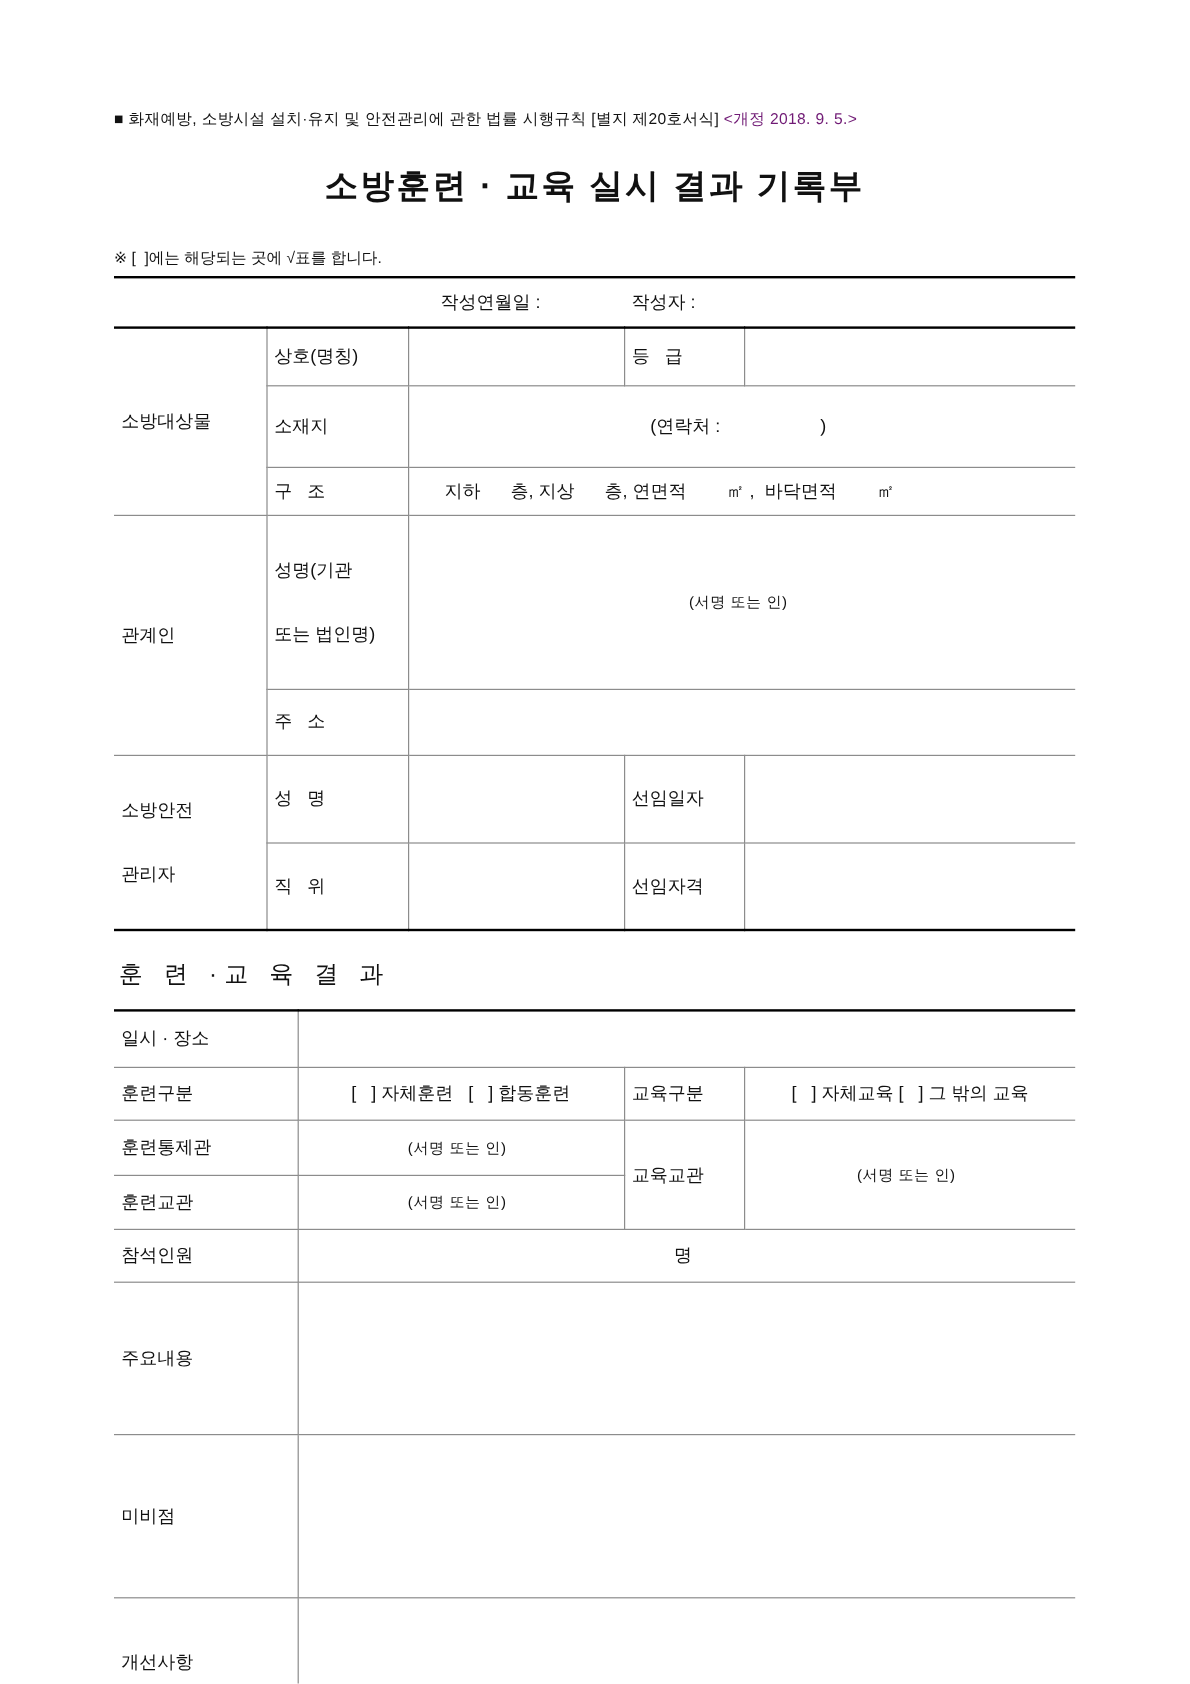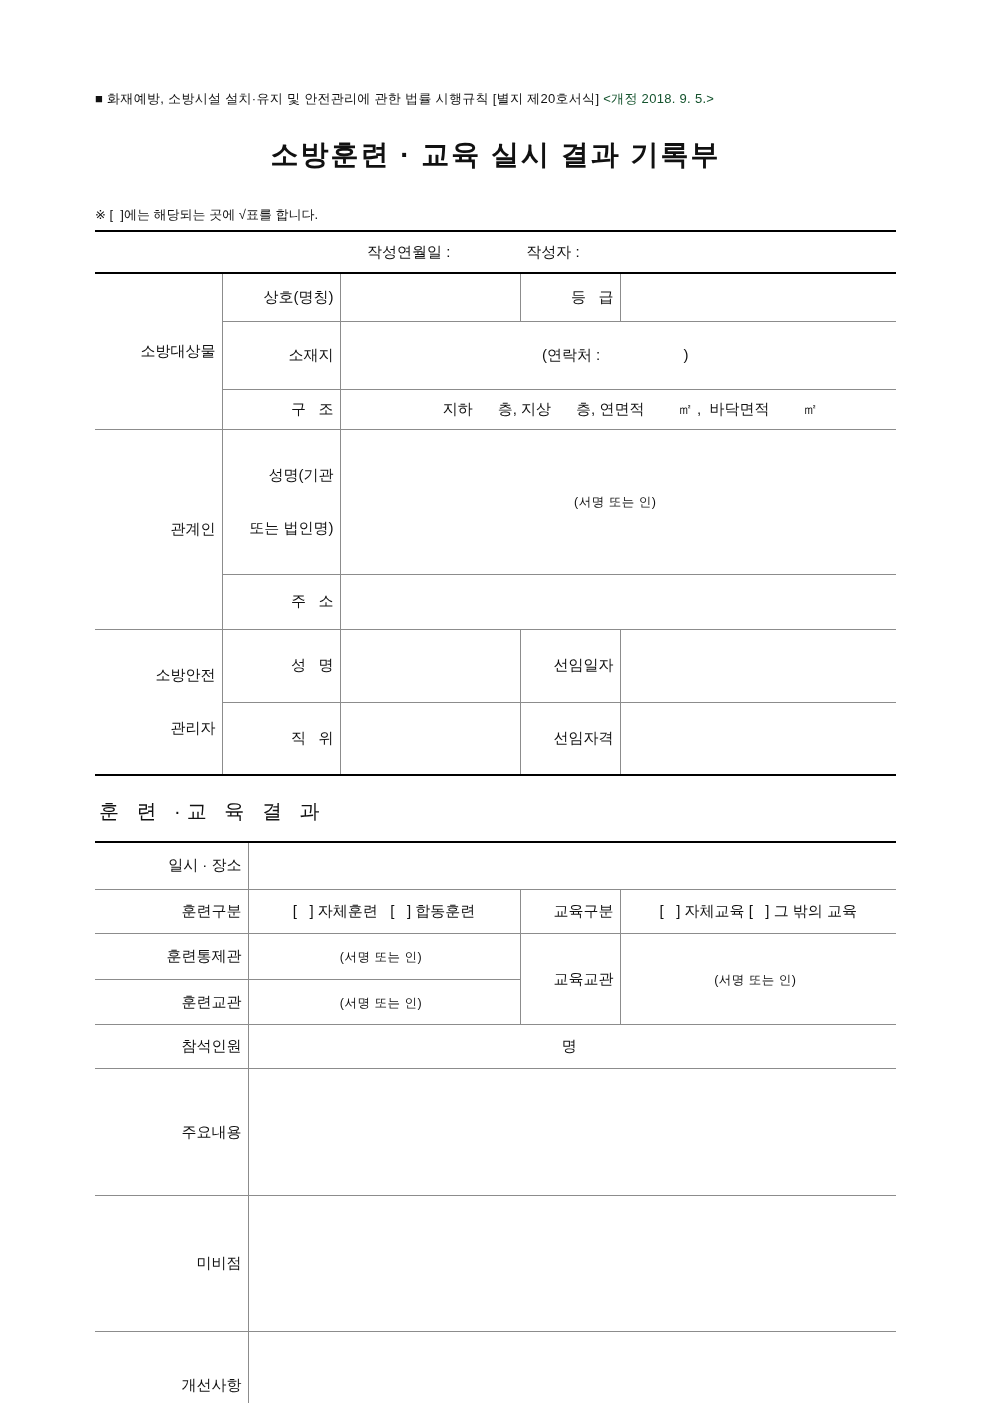--- a/index.html
+++ b/index.html
@@ -3,35 +3,35 @@
 <meta charset="utf-8">
 <style>
   html,body{margin:0;padding:0;background:#fff;}
   body{
     width:992px;height:1403px;overflow:hidden;
     font-family:"Liberation Sans","DejaVu Sans",sans-serif;
     color:#111;
   }
   .page{padding:90px 96px 0 95px;width:801px;}
   .reg-line{font-size:13px;letter-spacing:0.3px;white-space:pre-wrap;}
-  .reg-line .blue{color:#14532d;}
+  .reg-line .blue{color:#701a75;}
   .doc-title{margin-top:28px;text-align:center;font-size:28px;font-weight:bold;letter-spacing:2px;white-space:pre-wrap;}
   .check-note{margin-top:32px;font-size:13px;white-space:pre-wrap;}
   .rule{border-top:2px solid #000;margin-top:6px;}
   .date-row{display:flex;align-items:center;height:40px;font-size:15px;}
   .date-row .d1{margin-left:272px;}
   .date-row .d2{margin-left:76px;}
 
   table{border-collapse:collapse;width:801px;table-layout:fixed;
         border-top:2px solid #000;border-bottom:2px solid #000;font-size:15px;}
   td{border:1px solid #8c8c8c;vertical-align:middle;padding:2px 6px;white-space:pre-wrap;overflow:hidden;}
   td.bl0{border-left:none;}
   td.br0{border-right:none;}
-  td.lbl,td.grp{text-align:right;}
-  td.val{text-align:center;margin-top:24px;}
+  td.lbl,td.grp{text-align:left;}
+  td.val{text-align:left;margin-top:24px;}
   td.val-r{text-align:center;padding-right:12px;margin-top:15px;}
   td.val-c{text-align:center;margin-left:20px;}
   .small{font-size:12.5px;letter-spacing:0.5px;}
   .h48{height:48px}.h68{height:68px}.h40{height:40px}.h70{height:70px}
   .h55{height:55px}.h45{height:45px}.h44{height:44px}.h46{height:46px}
   .h127{height:127px}.h109{height:136px}.h108{height:108px}
   .indent{padding-left:30px;}
 
   .section-heading{margin:22px 0 16px 4px;font-size:20px;letter-spacing:6px;white-space:pre-wrap;}
   .footer-notes{margin-top:18px;font-size:13px;}

